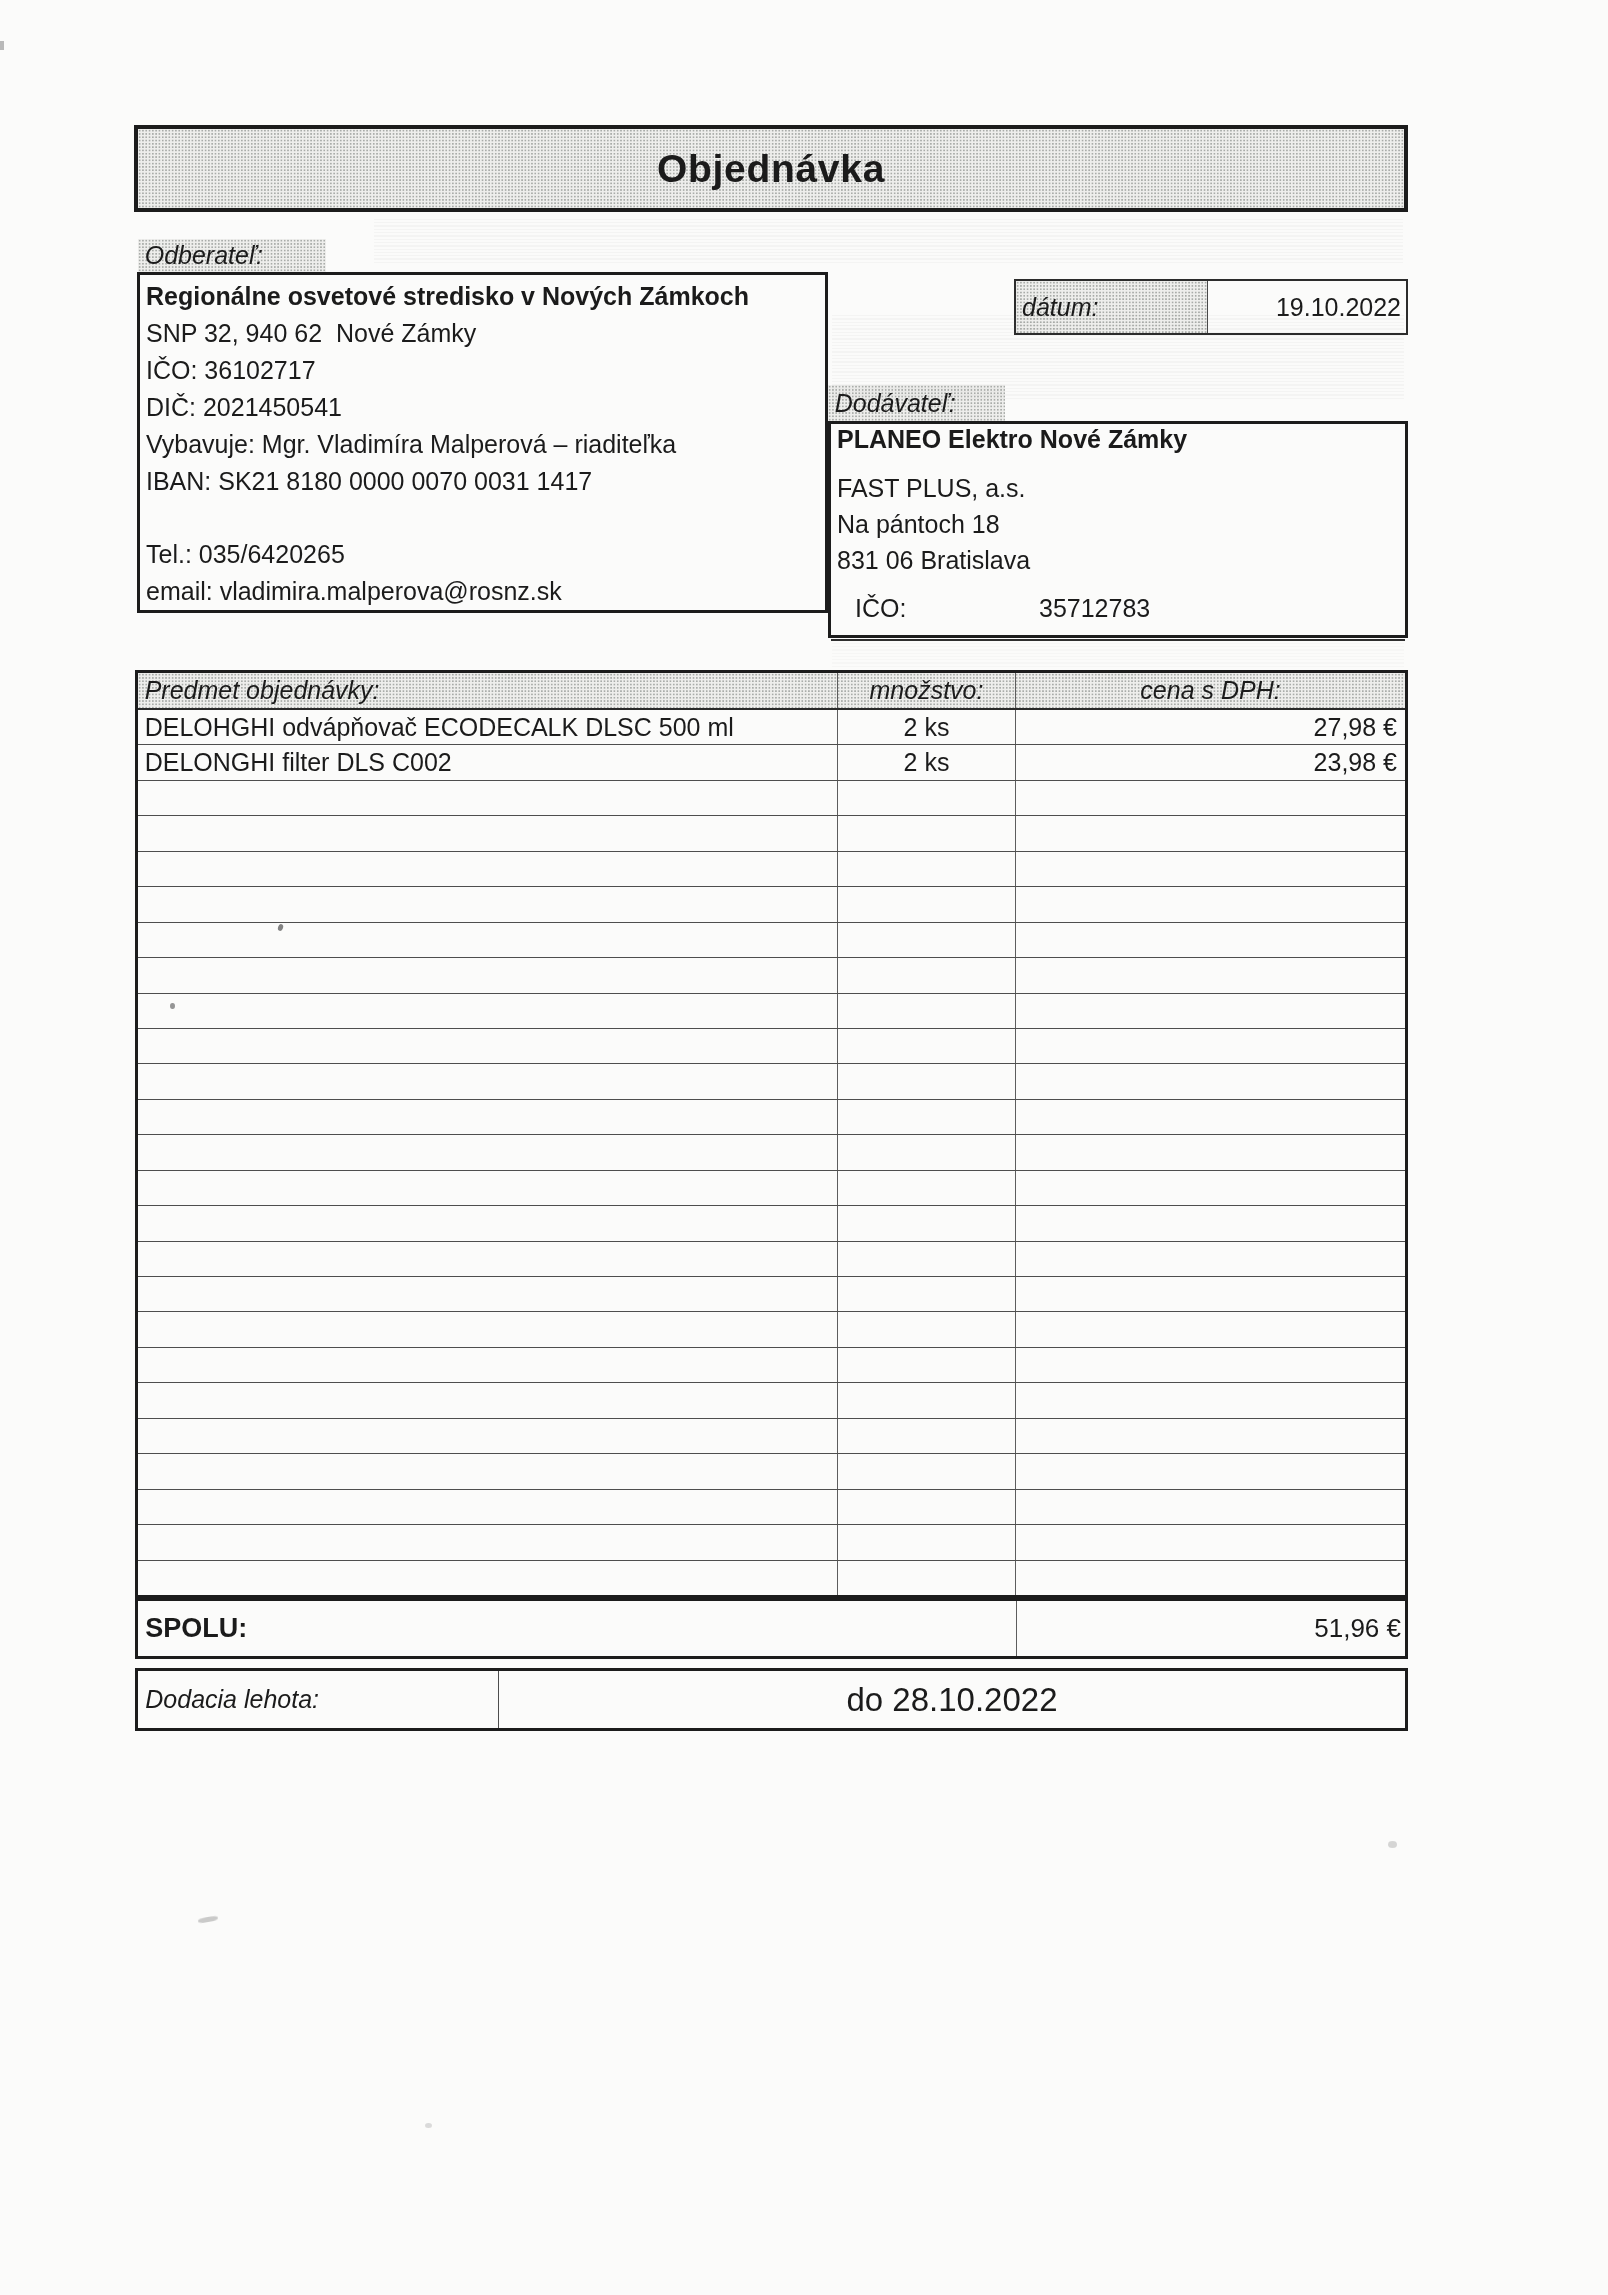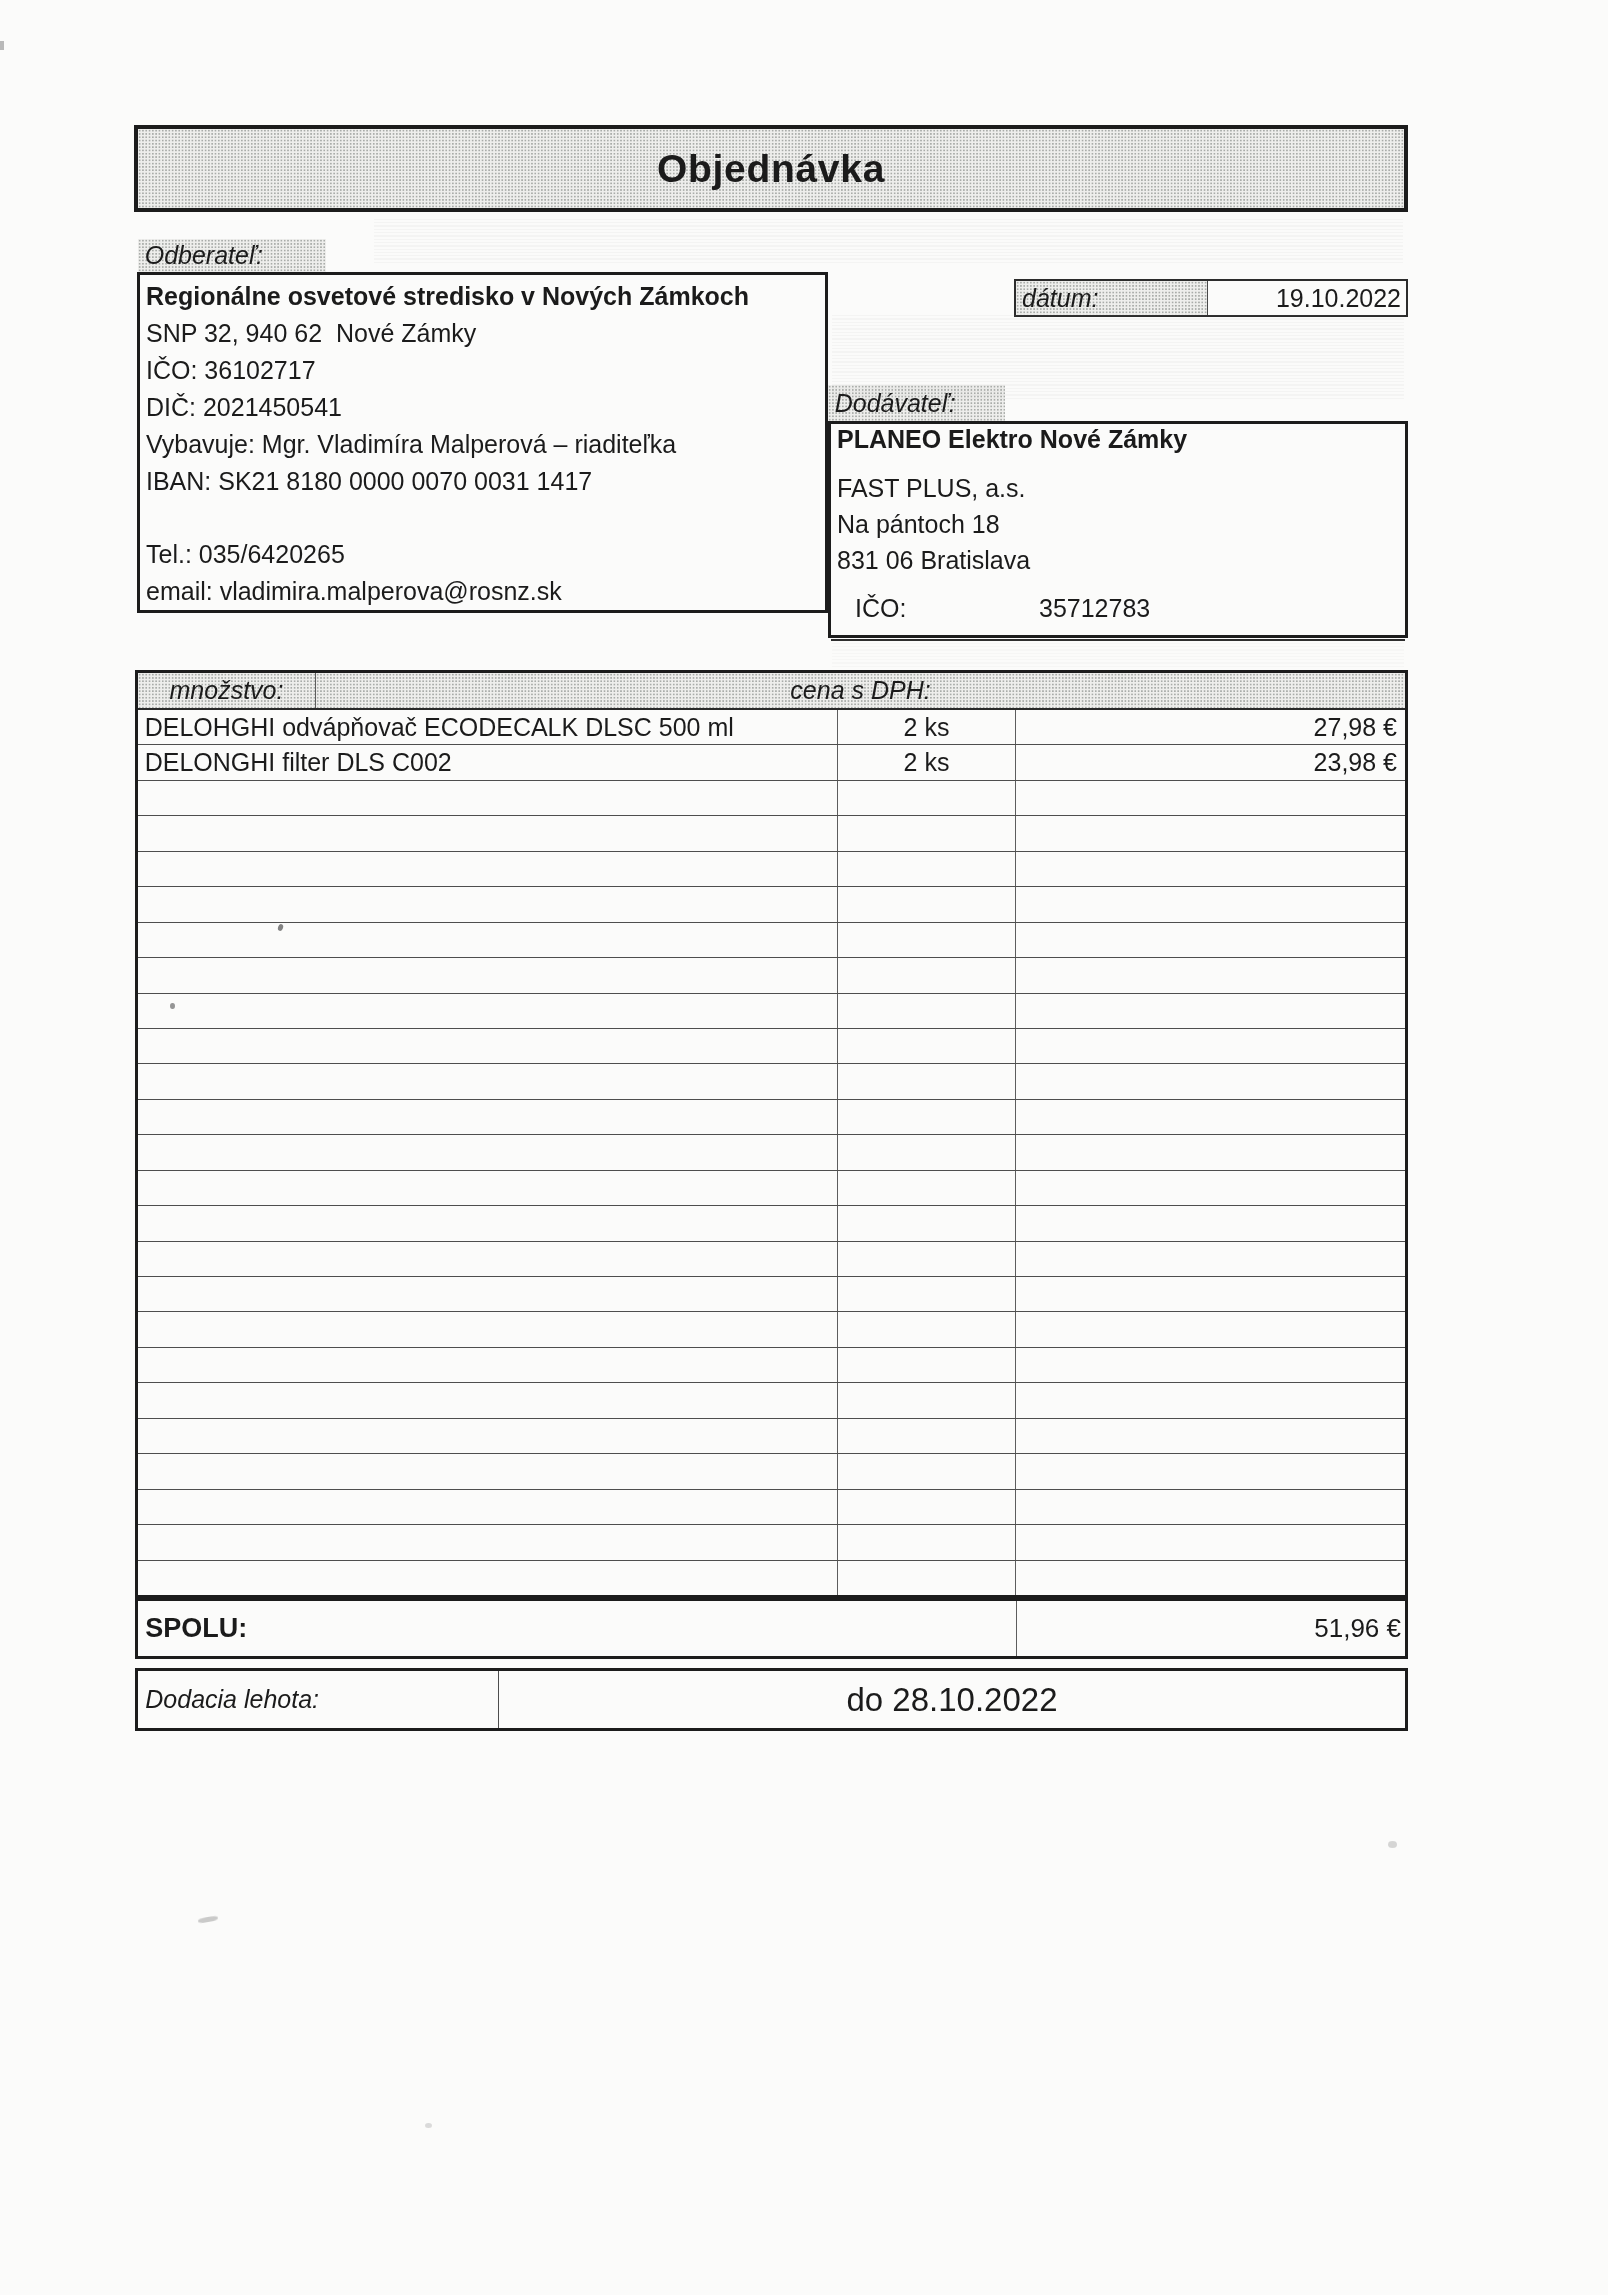--- a/index.html
+++ b/index.html
@@ -36,21 +36,21 @@
     border:3.3px solid #1c1c1c;
     padding:3.3px 5.3px 0 6px;
     display:flex;flex-direction:column;
   }
   .cust-line{
     height:37px;display:flex;align-items:center;
     font-size:25px;white-space:pre;
   }
   .cust-line.bold{font-weight:700;}
   .datum-box{
-    left:1014px;top:279px;width:394px;height:38px;
+    left:1014px;top:279px;width:394px;height:56px;
     border:2px solid #2c2c2c;display:flex;
   }
   .datum-label{
     width:192px;border-right:1.3px solid #474747;box-sizing:border-box;
     font-style:italic;font-size:25px;
     display:flex;align-items:center;padding-left:6px;
   }
   .datum-value{
     flex:1;display:flex;align-items:center;justify-content:flex-end;
     padding-right:5px;font-size:25px;border-radius:15px;
@@ -171,20 +171,21 @@
     <div class="sup-line ico-line">
       <span>IČO:</span>
       <span class="ico-value">35712783</span>
     </div>
     <div class="sup-divider"></div>
     <div class="sup-empty"></div>
   </div>
 
   <div class="abs table">
     <div class="thead shade">
+      <div class="c1">Predmet objednávky:</div>
       <div class="c2">množstvo:</div>
       <div class="c3">cena s DPH:</div>
     </div>
     <div class="tbody" id="table-body">
         <div class="trow">
           <div class="c1">DELOHGHI odvápňovač ECODECALK DLSC 500 ml</div>
           <div class="c2">2 ks</div>
           <div class="c3">27,98 €</div>
         </div>
         <div class="trow">

